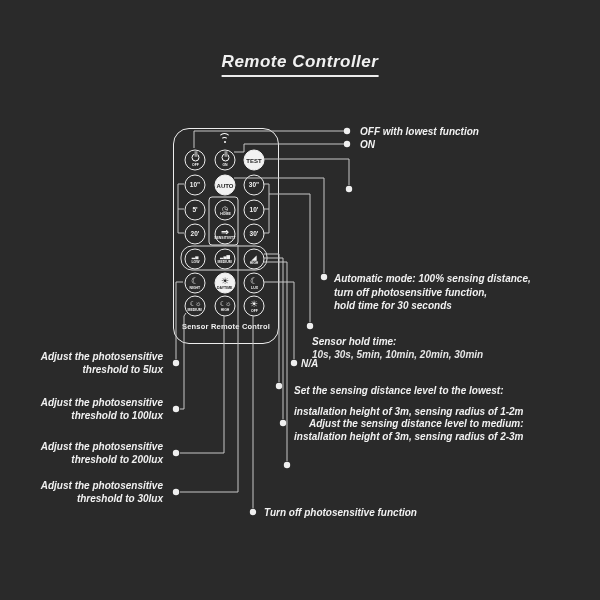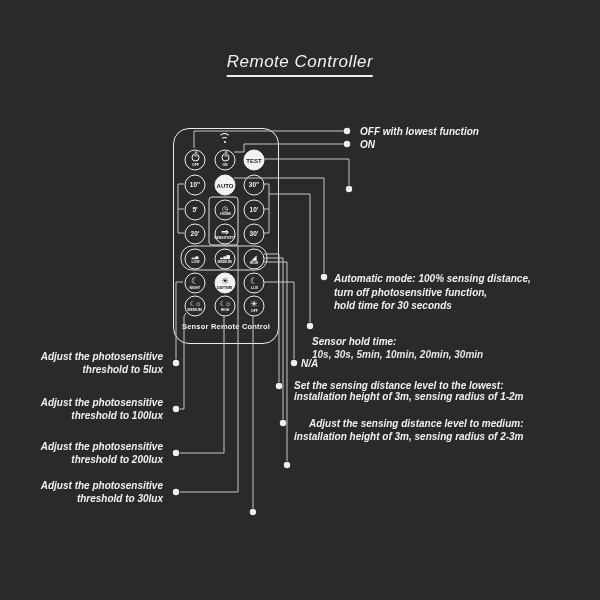--- a/index.html
+++ b/index.html
@@ -1,19 +1,19 @@
 <!DOCTYPE html>
 <html><head>
 <meta charset="utf-8">
 <style>
   html,body{margin:0;padding:0;background:#2a2a2a;}
   .canvas{position:relative;width:600px;height:600px;background:#2a2a2a;overflow:hidden;
           font-family:"Liberation Sans",sans-serif;color:#f1f1f1;}
   .title{position:absolute;left:50%;top:52px;transform:translateX(-50%);
-         font-size:17px;font-weight:normal;font-style:italic;letter-spacing:.5px;
+         font-size:17px;font-weight:bold;font-style:italic;letter-spacing:.5px;
          padding-bottom:3px;border-bottom:2px solid #ececec;white-space:nowrap;}
   
   .remote{position:absolute;left:173px;top:128px;width:106px;height:216px;
           border:1.5px solid #ececec;border-radius:16px;box-sizing:border-box;}
   .btn{position:absolute;width:21px;height:21px;border:1.2px solid #ececec;border-radius:50%;
        transform:translate(-50%,-50%);display:flex;flex-direction:column;align-items:center;
        justify-content:center;background:#2a2a2a;line-height:1;box-sizing:border-box;}
   .btn.white{background:#f2f2f2;border-color:#f2f2f2;color:#232323;}
   .tlabel{font-size:6.5px;font-weight:bold;white-space:nowrap;}
   .mini{font-size:6px;font-weight:bold;transform:scale(.58);transform-origin:center;white-space:nowrap;margin-top:-1px;}
@@ -187,24 +187,25 @@
   <div class="co rt" style="left:360px;top:125px;">OFF with lowest function</div>
   <div class="co rt" style="left:360px;top:138px;">ON</div>
   <div class="co rt" style="left:334px;top:272px;font-style:italic;">Automatic mode: 100% sensing distance,
 turn off photosensitive function,
 hold time for 30 seconds</div>
   <div class="co rt" style="left:312px;top:321px;">
     <span>Sensor hold time:</span>
     <span class="detail">10s, 30s, 5min, 10min, 20min, 30min</span>
   </div>
   <div class="co rt" style="left:301px;top:357px;">N/A</div>
-  <div class="co rt" style="left:294px;top:380px;line-height:11px;">Set the sensing distance level to the lowest:
+  <div class="co rt" style="left:294px;top:380px;line-height:21px;">Set the sensing distance level to the lowest:
 installation height of 3m, sensing radius of 1-2m</div>
   <div class="co rt" style="left:294px;top:417px;line-height:13px;text-align:right;">Adjust the sensing distance level to medium:
 installation height of 3m, sensing radius of 2-3m</div>
+  <div class="co rt" style="left:264px;top:506px;">Turn off photosensitive function</div>
 
   <div class="co lt" style="top:350px;">Adjust the photosensitive
 threshold to 5lux</div>
   <div class="co lt" style="top:396px;">Adjust the photosensitive
 threshold to 100lux</div>
   <div class="co lt" style="top:440px;">Adjust the photosensitive
 threshold to 200lux</div>
   <div class="co lt" style="top:479px;">Adjust the photosensitive
 threshold to 30lux</div>
 

